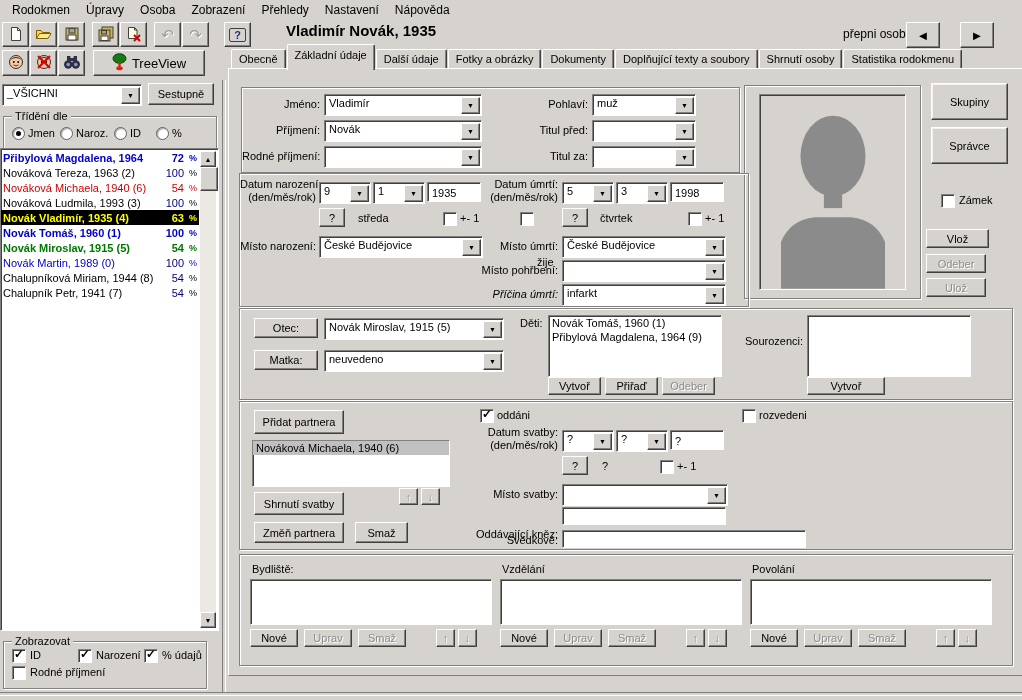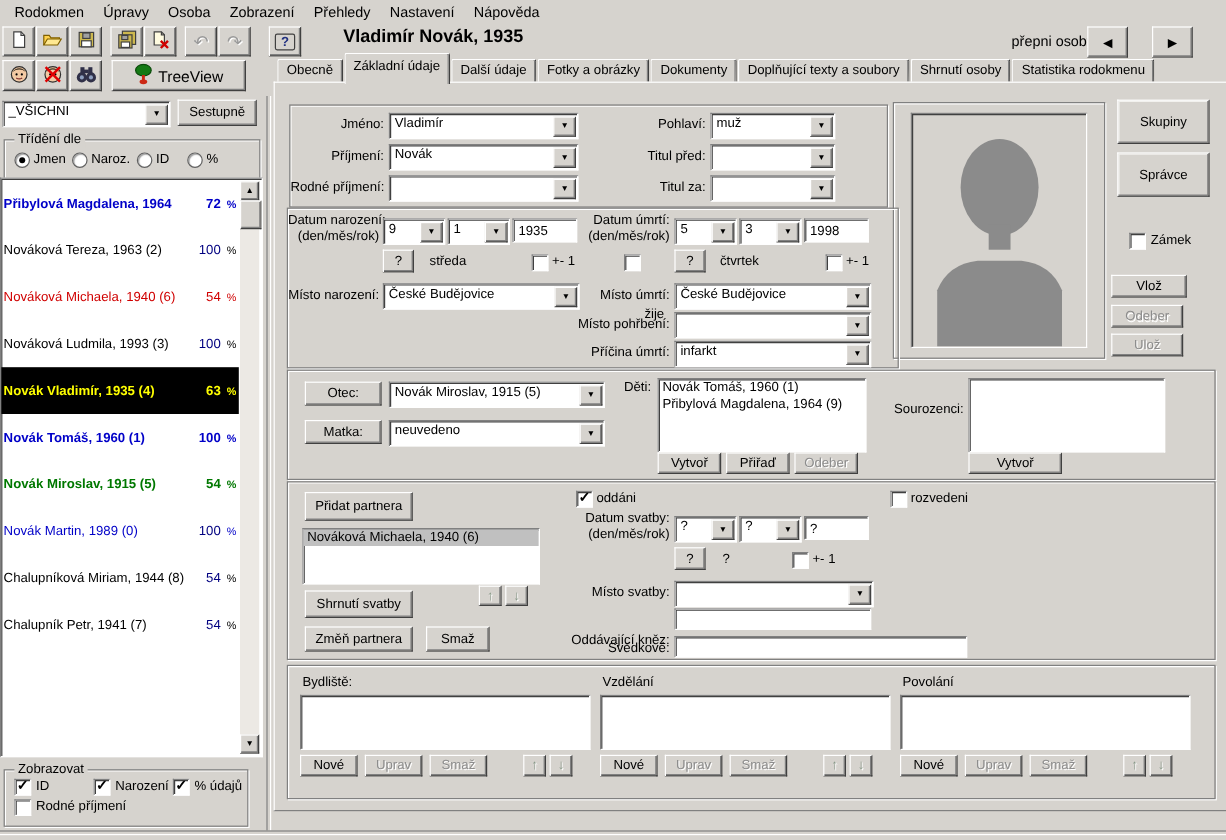--- a/index.html
+++ b/index.html
@@ -62,21 +62,21 @@
   .tbtn{width:27px;height:25px;}
   .tbtn2{width:27px;height:26px;}
   .title{font-size:15px;font-weight:bold;white-space:nowrap;}
   
   .tabstrip{display:flex;align-items:flex-end;height:24px;}
   .tab{background:#d6d3ce;padding:3px 7px 2px 7px;margin-right:1px;white-space:nowrap;
     border-top:1px solid #ffffff;border-left:1px solid #ffffff;border-right:1px solid #404040;
     border-radius:2px 2px 0 0;box-shadow:inset -1px 0 0 #808080;height:14px;}
   .tab.active{height:19px;padding-top:4px;position:relative;z-index:3;margin-bottom:-1px;}
   
-  .prow{display:flex;align-items:center;height:15px;padding:12px 2px;white-space:nowrap;}
+  .prow{display:flex;align-items:center;height:15px;padding:0 2px;white-space:nowrap;}
   .pname{flex:1;overflow:hidden;}
   .ppct{width:26px;text-align:right;}
   .psign{width:13px;text-align:right;font-size:9px;}
   .c-blueb{color:#0000c8;font-weight:bold;}
   .c-blue{color:#0000c8;}
   .c-red{color:#d00000;}
   .c-greenb{color:#007800;font-weight:bold;}
   .c-black{color:#000;}
   .c-black .ppct,.c-blue .ppct{color:#000080;}
   .c-sel{background:#000;color:#ffff00;font-weight:bold;}
@@ -403,21 +403,21 @@
     <span class="rlbl" style="left:230px;top:62px;width:88px;">Místo úmrtí:</span>
     <div class="combo" style="left:322px;top:62px;width:162px;">
         <span class="ct">České Budějovice</span>
         <span class="cb">▼</span>
       </div>
     <span class="rlbl" style="left:230px;top:86px;width:88px;">Místo pohřbení:</span>
     <div class="combo" style="left:322px;top:86px;width:162px;">
         <span class="ct"></span>
         <span class="cb">▼</span>
       </div>
-    <span class="rlbl" style="left:230px;top:110px;width:88px;">Příčina úmrtí:</span>
+    <span class="rlbl" style="left:230px;top:110px;width:88px;font-style:italic;">Příčina úmrtí:</span>
     <div class="combo" style="left:322px;top:110px;width:162px;">
         <span class="ct">infarkt</span>
         <span class="cb">▼</span>
       </div>
   </div>
 
   <div class="gb" style="left:10px;top:239px;width:772px;height:90px;">
     <button class="btn abs" style="left:14px;top:9px;width:64px;height:20px;">Otec:</button>
     <div class="combo" style="left:84px;top:9px;width:178px;">
         <span class="ct">Novák Miroslav, 1915 (5)</span>

